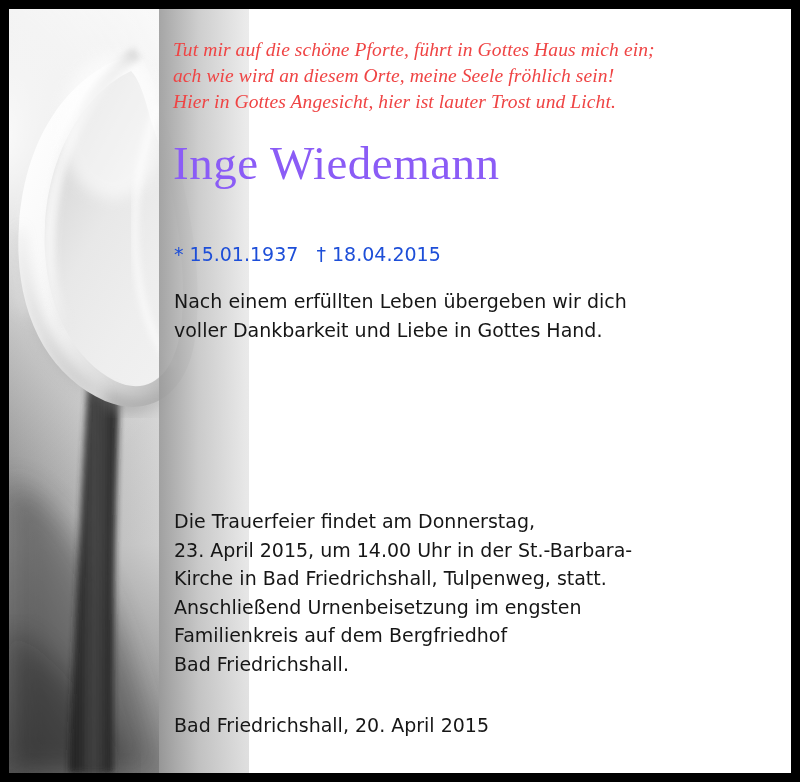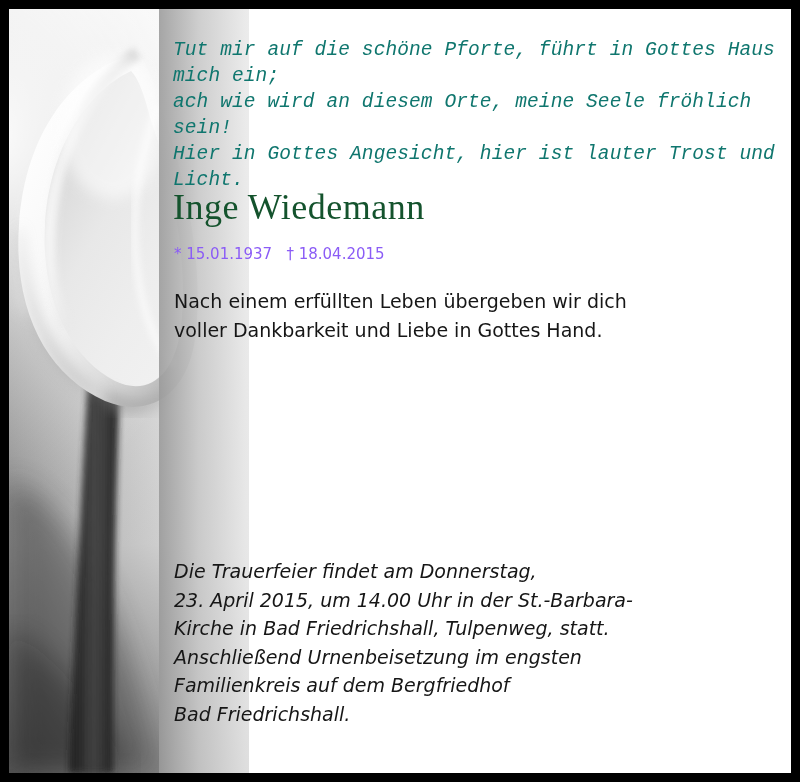--- a/index.html
+++ b/index.html
@@ -49,71 +49,70 @@
     left: 164px;
     top: 0;
     width: 618px;
     height: 764px;
     z-index: 10;
   }
   .verse {
     position: absolute;
     left: 0;
     top: 28px;
-    font-family: Liberation Mono, monospace;
+    font-family: Liberation Serif, serif;
     font-style: italic;
     font-size: 19.5px;
     line-height: 26px;
-    color: #0f766e;
+    color: #ef4444;
     white-space: pre-line;
     letter-spacing: 0.1px;
   }
   .name {
     position: absolute;
     left: 0;
     top: 126px;
     font-family: "Liberation Serif", serif;
-    font-size: 36px;
+    font-size: 47px;
     line-height: 56px;
-    color: #14532d;
+    color: #8b5cf6;
     letter-spacing: 0.5px;
     font-weight: 400;
-    margin-top: 44px;
   }
   .maiden {
     position: absolute;
     left: 1px;
     top: 198px;
     font-family: "DejaVu Sans", sans-serif;
     font-size: 19px;
     line-height: 26px;
     color: #141414;
   }
   .dates {
     position: absolute;
     left: 1px;
     top: 232px;
     font-family: "DejaVu Sans", sans-serif;
-    font-size: 15px;
+    font-size: 19px;
     line-height: 26px;
-    color: #8b5cf6;
+    color: #1d4ed8;
     white-space: pre;
   }
   .para {
     position: absolute;
     left: 1px;
     font-family: "DejaVu Sans", sans-serif;
     font-size: 19px;
     line-height: 28.5px;
     color: #161616;
     white-space: pre-line;
   }
   .p-blessing { top: 278px; }
   .p-mourners { top: 348px; }
-  .p-service  { top: 548px; font-style: italic; }
+  .p-service  { top: 498px; }
   .p-place    { top: 702px; }
 </style>
 </head>
 <body>
 
 <div id="obituary">
 
   <div class="card">
 
     <div class="art">
@@ -220,18 +219,19 @@
       <div class="name">Inge Wiedemann</div>
       <div class="dates">* 15.01.1937   † 18.04.2015</div>
       <div class="para p-blessing">Nach einem erfüllten Leben übergeben wir dich
 voller Dankbarkeit und Liebe in Gottes Hand.</div>
       <div class="para p-service">Die Trauerfeier findet am Donnerstag,
 23. April 2015, um 14.00 Uhr in der St.-Barbara-
 Kirche in Bad Friedrichshall, Tulpenweg, statt.
 Anschließend Urnenbeisetzung im engsten
 Familienkreis auf dem Bergfriedhof
 Bad Friedrichshall.</div>
+      <div class="para p-place">Bad Friedrichshall, 20. April 2015</div>
     </div>
 
   </div>
 
   <div class="frame"></div>
 </div>
 
 </body></html>

